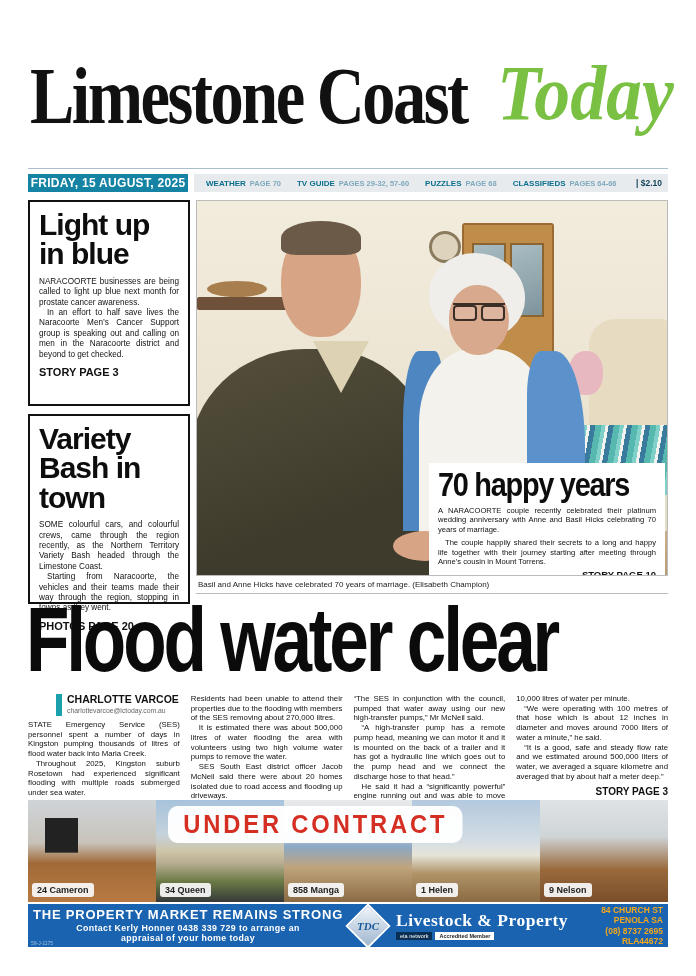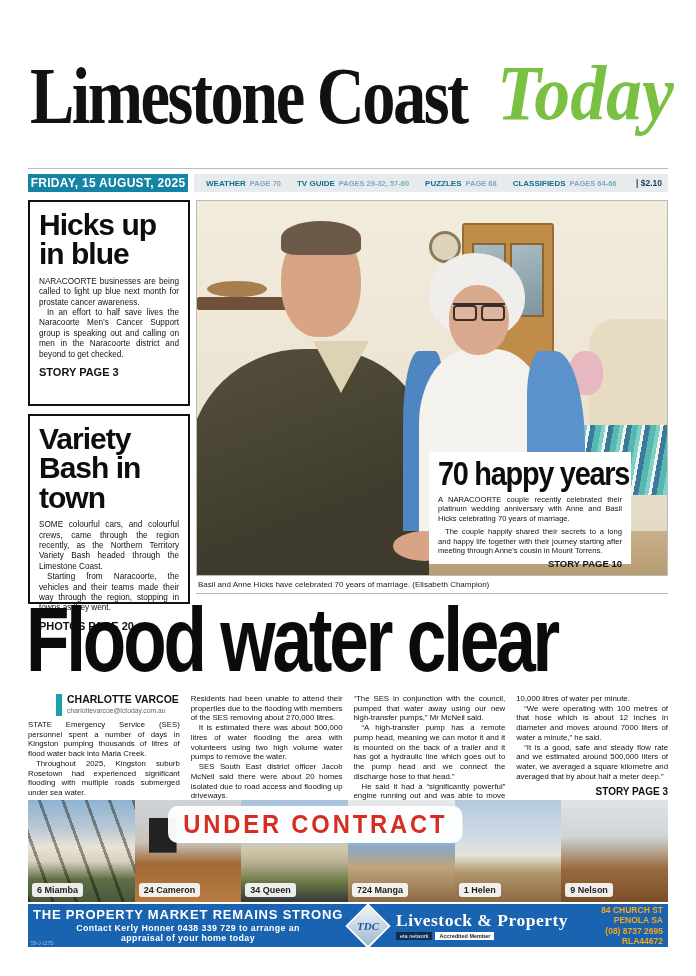--- a/index.html
+++ b/index.html
@@ -72,21 +72,21 @@
   .ph-glasses{position:absolute;left:256px;top:102px;width:52px;height:14px;
     border-top:2px solid #3a2e26;display:flex;gap:4px;}
   .ph-glasses span{flex:1;height:12px;border:2px solid #3a2e26;border-radius:4px;background:rgba(255,255,255,.15);}
   .ph-woman-top{position:absolute;left:222px;top:148px;width:130px;height:186px;background:#f3f2ed;
     border-radius:40% 42% 0 0;}
   .ph-card-l{position:absolute;left:206px;top:150px;width:40px;height:180px;background:#4e86c2;border-radius:40% 20% 0 0;}
   .ph-card-r{position:absolute;left:330px;top:150px;width:58px;height:184px;background:#5b92cc;border-radius:24% 52% 0 0;}
   .ph-hand{position:absolute;left:196px;top:330px;width:64px;height:30px;background:#d7a586;border-radius:50%;}
 
   
-  .overlay{position:absolute;left:232px;top:251px;width:202px;height:112px;background:#fff;
+  .overlay{position:absolute;left:232px;top:262px;width:236px;height:112px;background:#fff;
     box-sizing:border-box;padding:4px 9px 6px 9px;}
   .ov-title{font-size:34px;font-weight:900;letter-spacing:-1.5px;color:#0d0d0d;white-space:nowrap;
     transform:scaleX(.85);transform-origin:top left;line-height:1.05;margin:0;}
   .overlay p{margin:3px 0 0 0;font-size:7.6px;line-height:1.28;text-align:justify;color:#111;}
   .overlay p + p{text-indent:7px;}
   .ov-kick{text-align:right;font-size:9.5px;font-weight:900;color:#111;margin-top:2px;}
 
   .caption{position:absolute;left:198px;top:580px;width:470px;font-size:8px;color:#222;}
   .rule-mid{position:absolute;left:196px;top:593px;width:472px;height:1px;background:#bbb;}
 
@@ -166,21 +166,21 @@
       <span class="ib-pages">PAGE 68</span>
     </span>
     <span class="ib-item">
       <span class="ib-label">CLASSIFIEDS</span>
       <span class="ib-pages">PAGES 64-66</span>
     </span>
     <span class="ib-price">| $2.10</span>
   </div>
 
   <div class="lbox lbox1">
-    <div class="boxhead">Hicks up in blue</div>
+    <div class="boxhead">Light up in blue</div>
     <p>NARACOORTE businesses are being called to light up blue next month for prostate cancer awareness.</p>
     <p>In an effort to half save lives the Naracoorte Men’s Cancer Support group is speaking out and calling on men in the Naracoorte district and beyond to get checked.</p>
     <div class="boxkick">STORY PAGE 3</div>
   </div>
 
   <div class="lbox lbox2">
     <div class="boxhead">Variety Bash in town</div>
     <p>SOME colourful cars, and colourful crews, came through the region recently, as the Northern Territory Variety Bash headed through the Limestone Coast.</p>
     <p>Starting from Naracoorte, the vehicles and their teams made their way through the region, stopping in towns as they went.</p>
     <div class="boxkick">PHOTOS PAGE 20</div>
@@ -252,31 +252,28 @@
     </div>
     <div class="col">
       <p>10,000 litres of water per minute.</p>
       <p>“We were operating with 100 metres of that hose which is about 12 inches in diameter and moves around 7000 liters of water a minute,” he said.</p>
       <p>“It is a good, safe and steady flow rate and we estimated around 500,000 liters of water, we averaged a square kilometre and averaged that by about half a meter deep.”</p>
       <div class="colkick">STORY PAGE 3</div>
     </div>
   </div>
 
   <div class="ad">
-    <div class="prop pg1">
-      <span class="plabel">6 Miamba</span>
-    </div>
     <div class="prop pg2">
       <span class="plabel">24 Cameron</span>
     </div>
     <div class="prop pg3">
       <span class="plabel">34 Queen</span>
     </div>
     <div class="prop pg4">
-      <span class="plabel">724 Manga</span>
+      <span class="plabel">858 Manga</span>
     </div>
     <div class="prop pg5">
       <span class="plabel">1 Helen</span>
     </div>
     <div class="prop pg6">
       <span class="plabel">9 Nelson</span>
     </div>
     <div class="banner">UNDER CONTRACT</div>
   </div>
 

